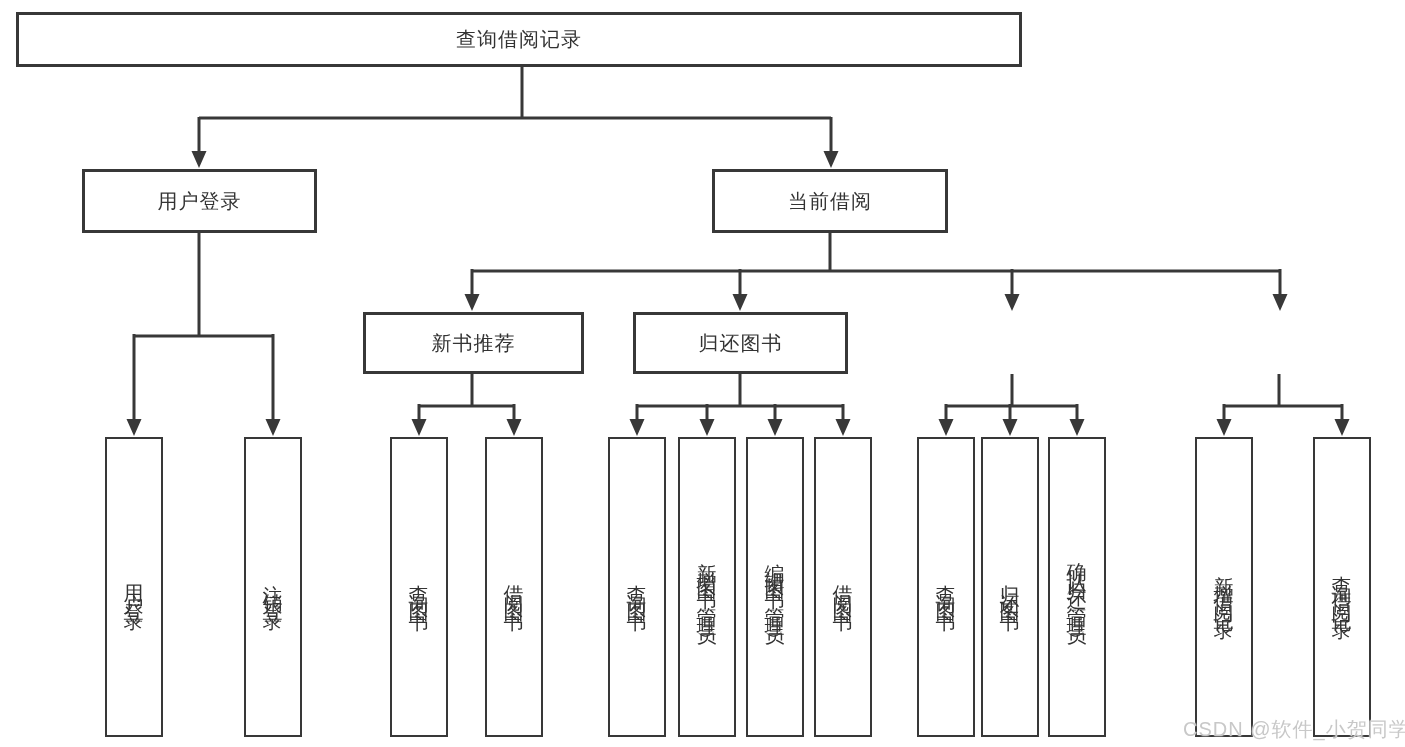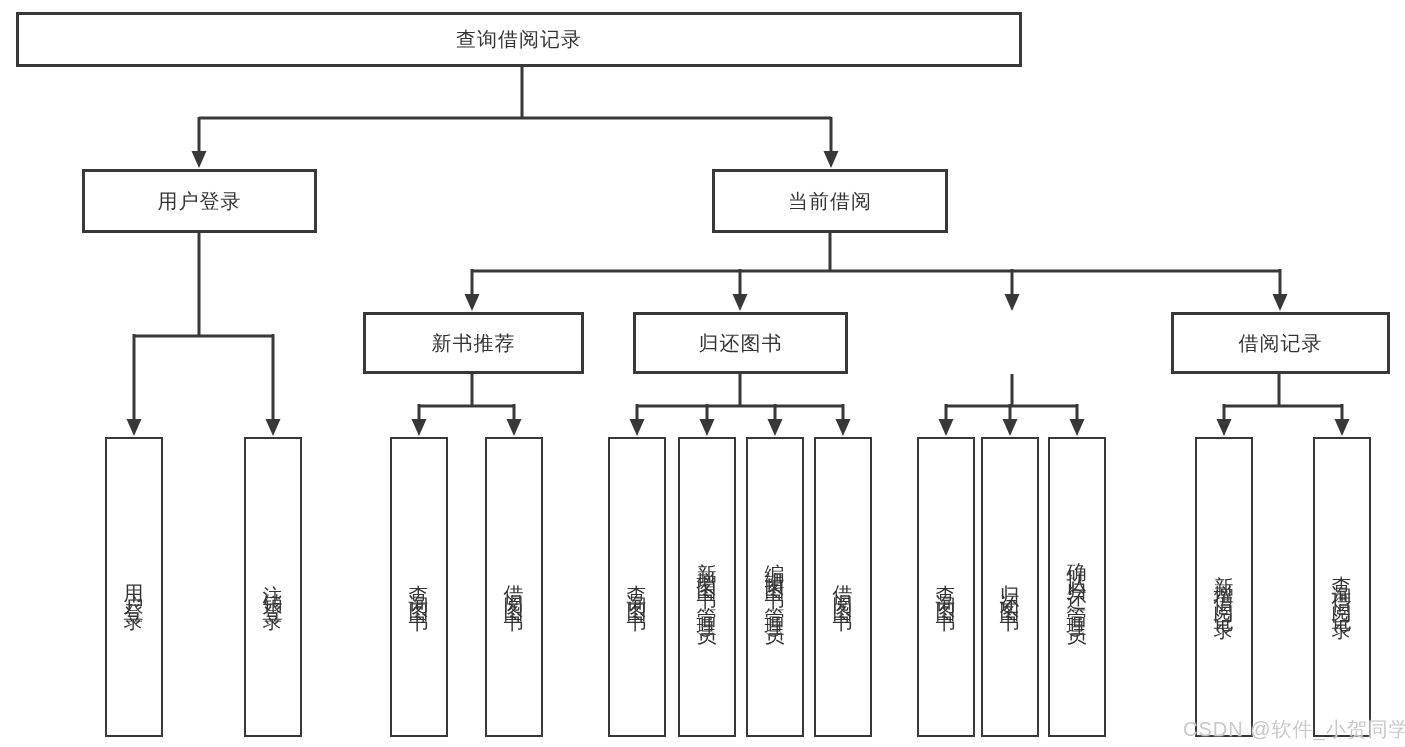--- a/index.html
+++ b/index.html
@@ -69,23 +69,20 @@
   <div class="box" style="left:712px;top:169px;width:236px;height:64px">
     <span class="h-lbl">当前借阅</span>
   </div>
 
   <div class="box" style="left:363px;top:312px;width:221px;height:62px">
     <span class="h-lbl">新书推荐</span>
   </div>
   <div class="box" style="left:633px;top:312px;width:215px;height:62px">
     <span class="h-lbl">归还图书</span>
   </div>
-  <div class="box" style="left:1171px;top:312px;width:219px;height:62px">
-    <span class="h-lbl">借阅记录</span>
-  </div>
 
   <div class="box v-box" style="left:105px;top:437px;width:58px;height:300px">
     <span class="v-lbl">用户登录</span>
   </div>
   <div class="box v-box" style="left:244px;top:437px;width:58px;height:300px">
     <span class="v-lbl">注销登录</span>
   </div>
 
   <div class="box v-box" style="left:390px;top:437px;width:58px;height:300px">
     <span class="v-lbl">查询图书</span>

